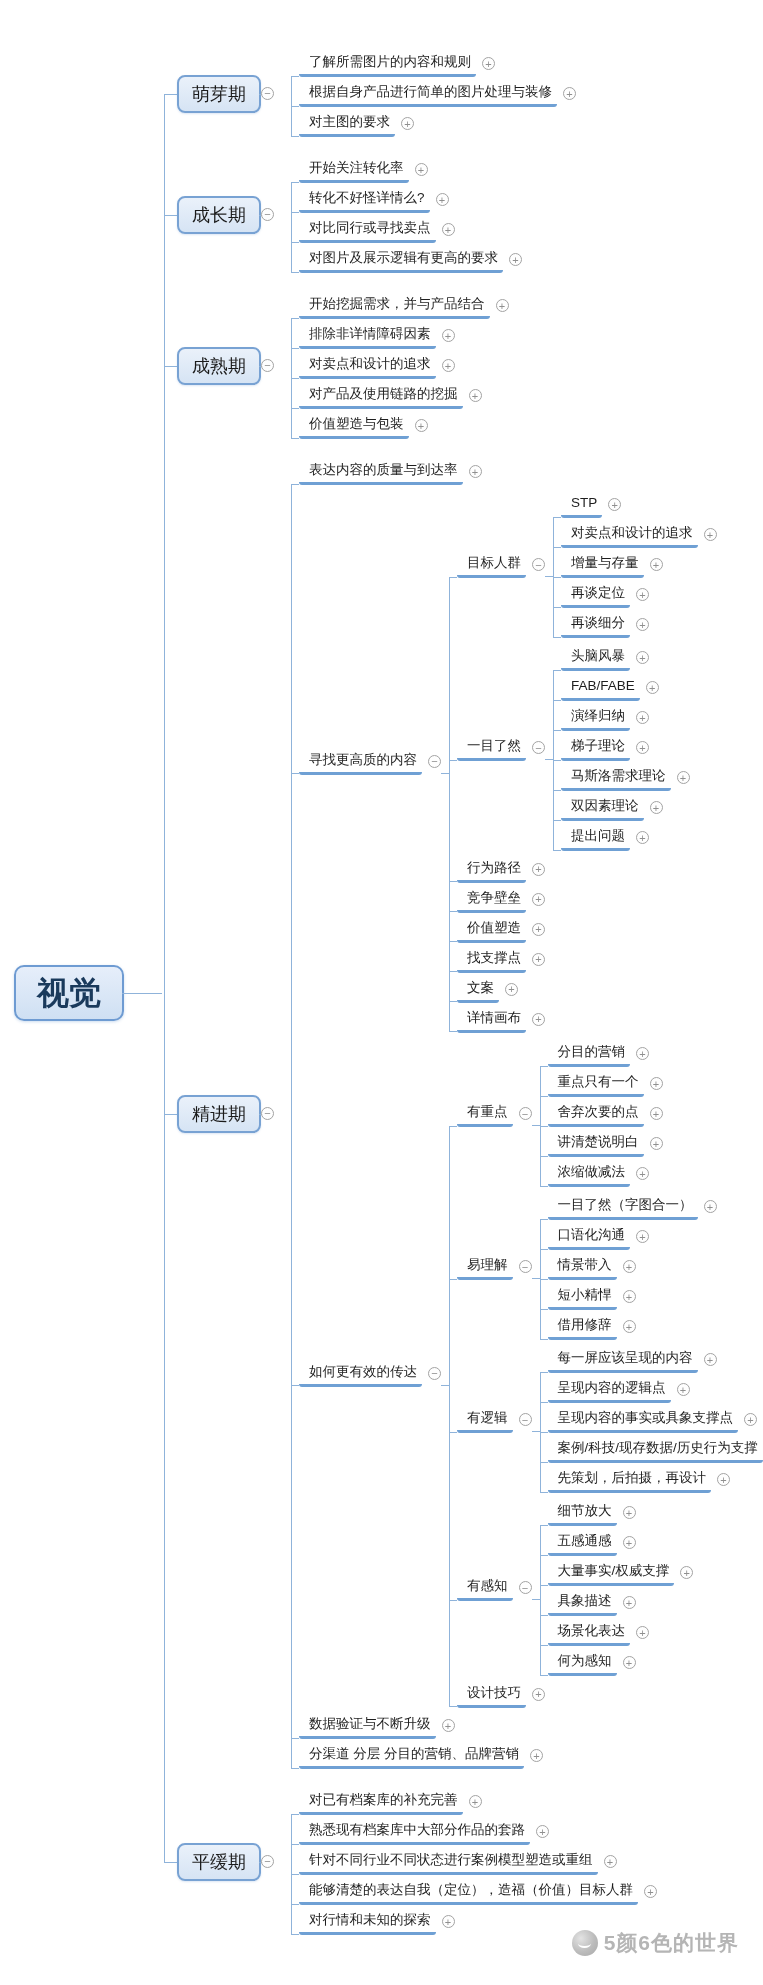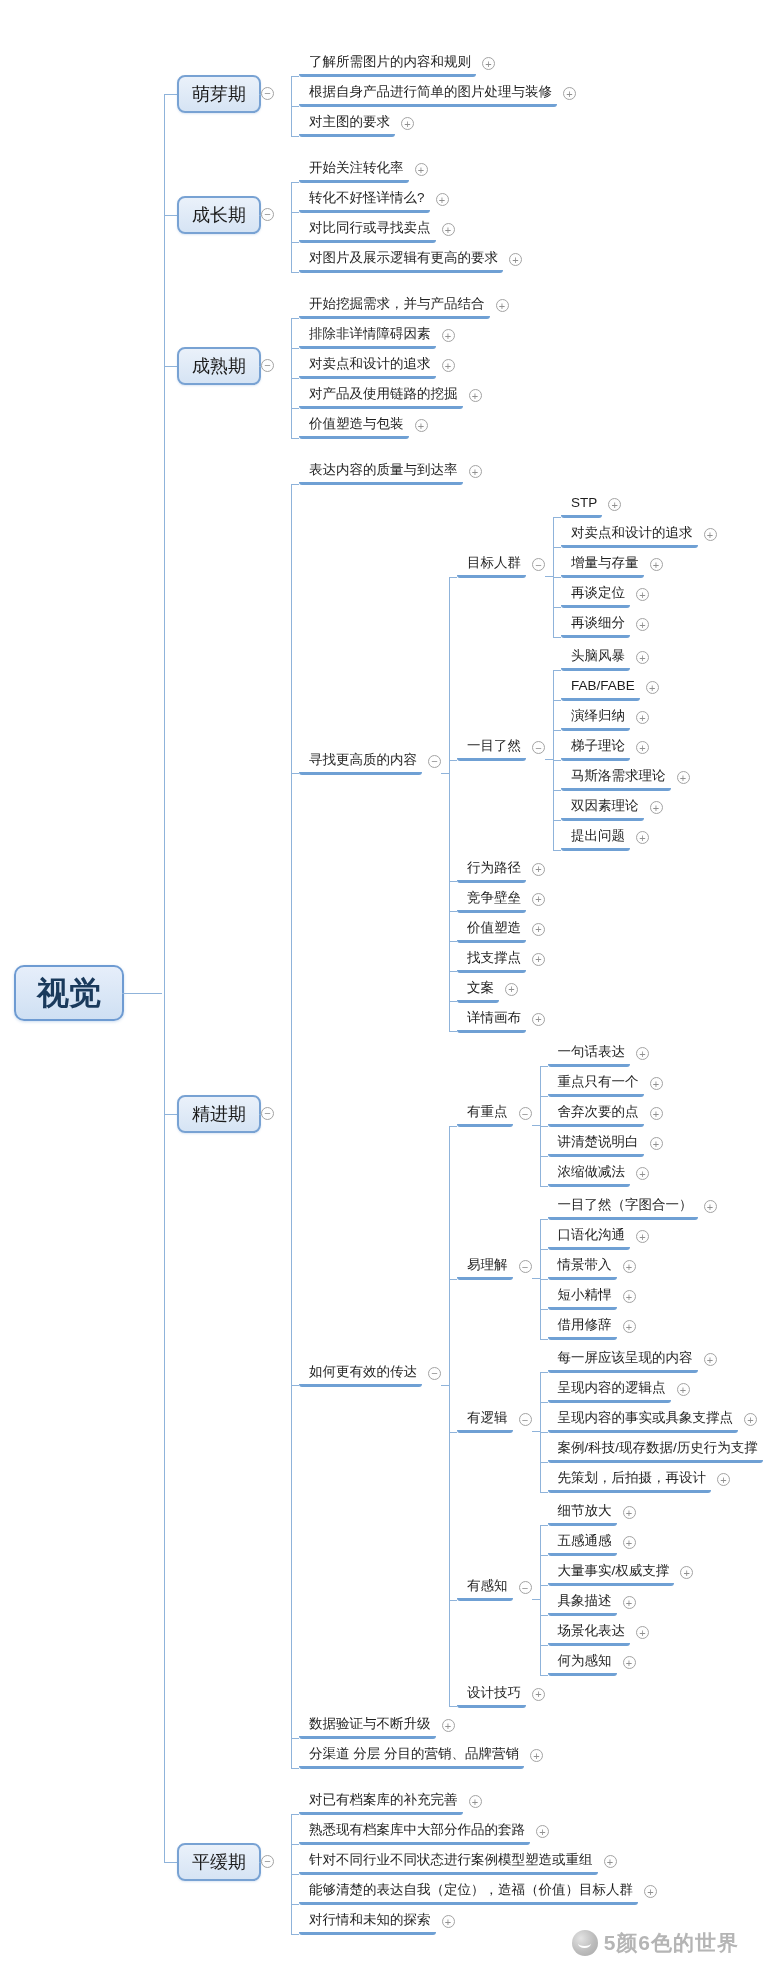--- a/index.html
+++ b/index.html
@@ -328,21 +328,21 @@
               </div>
               <ul class="kids">
                 <li class="t-line">
                   <div class="lbl lbl-line haskids">
                     <span class="ul">有重点</span>
                     <span class="ic">−</span>
                   </div>
                   <ul class="kids">
                     <li class="t-line">
                       <div class="lbl lbl-line">
-                        <span class="ul">一句话表达</span>
+                        <span class="ul">分目的营销</span>
                         <span class="ic">+</span>
                       </div>
                     </li>
                     <li class="t-line">
                       <div class="lbl lbl-line">
                         <span class="ul">重点只有一个</span>
                         <span class="ic">+</span>
                       </div>
                     </li>
                     <li class="t-line">

